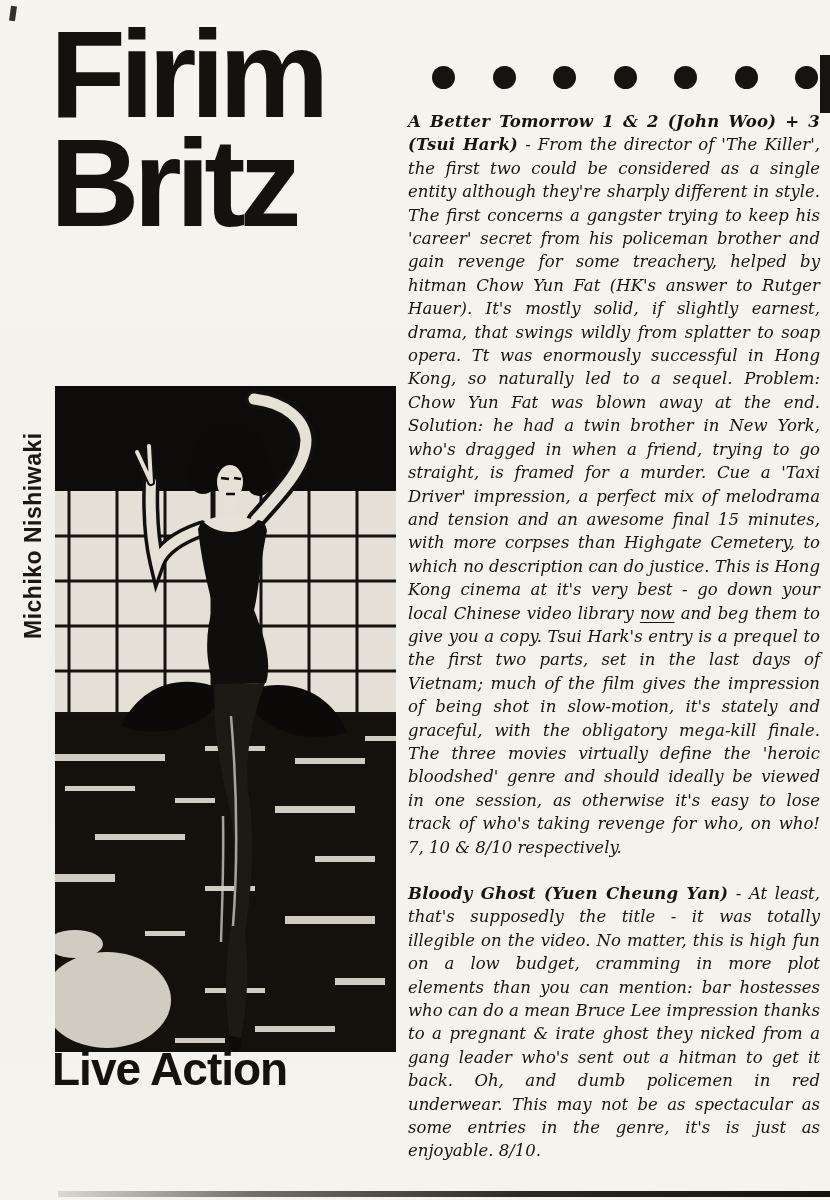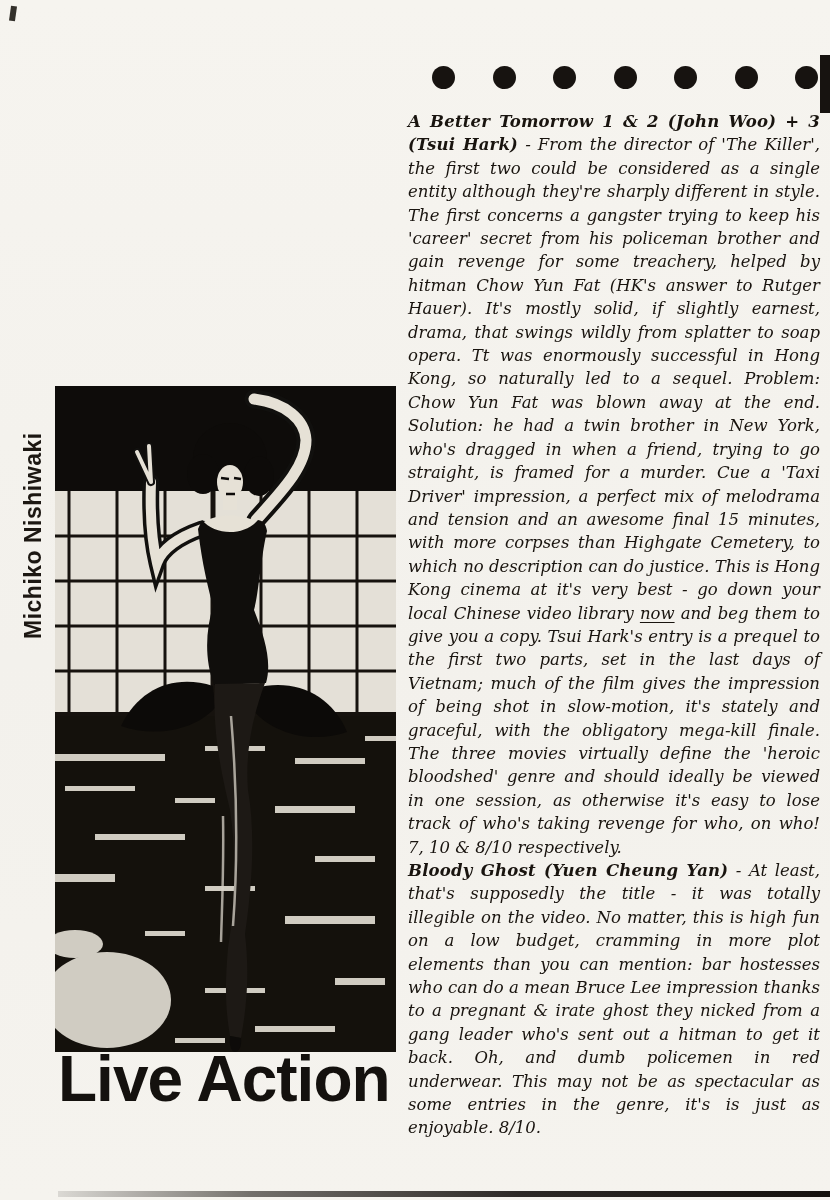--- a/index.html
+++ b/index.html
@@ -20,50 +20,54 @@
   .dots{position:absolute;left:432px;top:66px;width:386px;display:flex;justify-content:space-between;align-items:center;}
   .dot{width:23px;height:23px;border-radius:50%;background:#171310;}
   .edge-bar{position:absolute;left:820px;top:55px;width:10px;height:58px;background:#171310;}
   .corner-mark{position:absolute;left:10px;top:6px;width:6px;height:15px;background:#33302b;transform:rotate(8deg);}
   
   .column{
     position:absolute;left:408px;top:110px;width:412px;
     font-size:16.5px;line-height:23.4px;text-align:justify;color:#19140f;
   }
   .column p{margin:0;font-style:italic;}
-  .review + .review{}
+  .review + .review{margin-top:23px;}
   .review strong{font-weight:bold;letter-spacing:.2px;}
   .u{text-decoration:underline;text-underline-offset:3px;}
   
   .photo{position:absolute;left:55px;top:386px;width:341px;height:666px;}
   .photo svg{display:block;width:100%;height:100%;}
   .caption{
     position:absolute;left:20px;top:639px;width:254px;height:30px;
     transform:rotate(-90deg);transform-origin:0 0;
     font-family:"Liberation Sans",sans-serif;font-weight:bold;
     font-size:23px;letter-spacing:.5px;color:#1c1712;white-space:nowrap;
   }
   
   .section-label{
     position:absolute;left:52px;top:1042px;
     font-family:"Liberation Sans",sans-serif;font-weight:bold;
-    font-size:64px;letter-spacing:-1px;color:#14110e;white-space:nowrap;margin-left:6px;
+    font-size:46px;letter-spacing:-1px;color:#14110e;white-space:nowrap;
   }
   .bottom-rule{
     position:absolute;left:58px;top:1191px;width:772px;height:6px;
     background:linear-gradient(90deg,rgba(28,24,20,0.12),rgba(28,24,20,0.6) 25%,rgba(23,19,16,0.9) 60%,#15110d);
   }
 </style>
 </head>
 <body>
 
 <div class="page">
 
   <div class="corner-mark"></div>
 
+  <div class="masthead">
+    <div>Firim</div>
+    <div>Britz</div>
+  </div>
 
   <div class="dots">
       <div class="dot"></div>
       <div class="dot"></div>
       <div class="dot"></div>
       <div class="dot"></div>
       <div class="dot"></div>
       <div class="dot"></div>
       <div class="dot"></div>
     </div>

